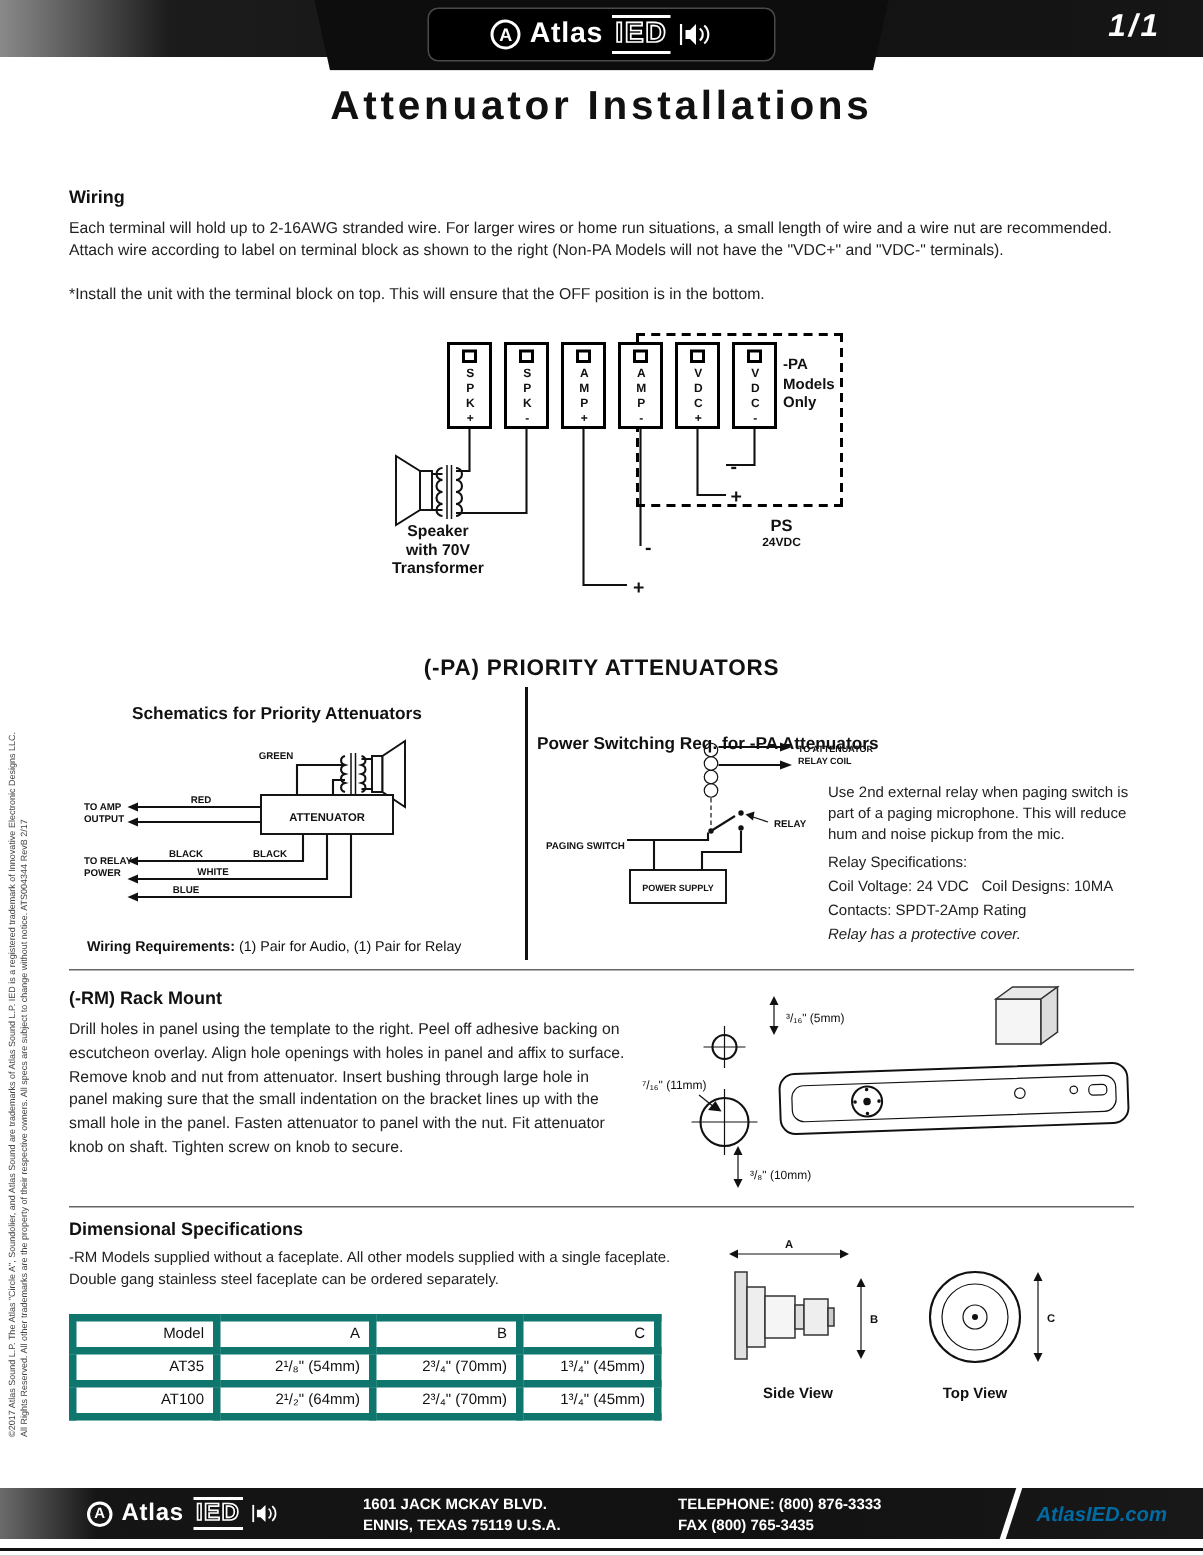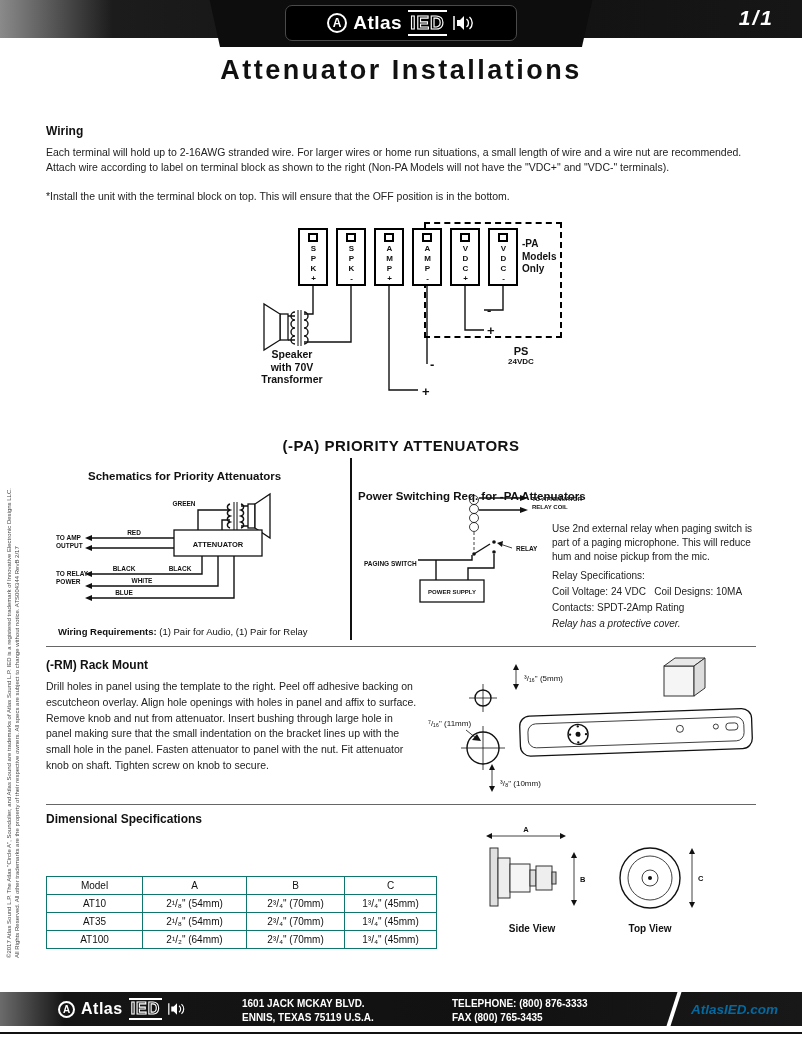--- a/index.html
+++ b/index.html
@@ -64,21 +64,21 @@
   .st8  { font:400 8px  "Liberation Sans","DejaVu Sans",sans-serif; fill:#111; }
   .st10 { font:700 10px "Liberation Sans","DejaVu Sans",sans-serif; fill:#111; }
   .st13 { font:700 13px "Liberation Sans","DejaVu Sans",sans-serif; fill:#111; }
   svg .wire { stroke:#111; stroke-width:1.4; fill:none; }
   svg .thin { stroke:#111; stroke-width:.8; fill:none; }
   svg .shape { stroke:#111; stroke-width:1.3; fill:#fff; }
   svg .fillb { fill:#111; }
 
   
   table.dims { border-collapse:collapse; font-size:10px; }
-  table.dims th, table.dims td { border:1px solid #0f766e; padding:3px 6px; text-align:center; font-weight:400; }
+  table.dims th, table.dims td { border:5px solid #0f766e; padding:3px 6px; text-align:right; font-weight:400; }
   .cw1{width:96px}.cw2{width:104px}.cw3{width:98px}.cw4{width:92px}
 </style>
 </head>
 <body>
 
 <div class="page">
 
   <div class="abs topbar"></div>
   <div class="abs toptab"></div>
   <div class="abs logo logo-plate">
@@ -308,34 +308,29 @@
     <g>
       <rect x="238" y="10" width="30" height="30" fill="#f5f5f5" stroke="#333" stroke-width="1"></rect>
       <polygon points="238,10 249,2 279,2 268,10" fill="#e8e8e8" stroke="#333" stroke-width="1"></polygon>
       <polygon points="268,10 279,2 279,32 268,40" fill="#ddd" stroke="#333" stroke-width="1"></polygon>
     </g>
   </svg>
 
   <div class="abs hr" style="left:46px;top:804px;width:710px"></div>
 
   <div class="abs h2" style="left:46px;top:812px">Dimensional Specifications</div>
+  <div class="abs body-text" style="left:46px;top:832px;width:430px;font-size:10px">-RM Models supplied without a faceplate. All other models supplied with a single faceplate. Double gang stainless steel faceplate can be ordered separately.</div>
 
   <table class="dims abs" style="left:46px;top:876px">
     <tbody>
         <tr>
       <th class="cw1">Model</th>
       <th class="cw2">A</th>
       <th class="cw3">B</th>
       <th class="cw4">C</th>
-    </tr>
-    <tr>
-      <td>AT10</td>
-      <td>2¹/₈" (54mm)</td>
-      <td>2³/₄" (70mm)</td>
-      <td>1³/₄" (45mm)</td>
     </tr>
     <tr>
       <td>AT35</td>
       <td>2¹/₈" (54mm)</td>
       <td>2³/₄" (70mm)</td>
       <td>1³/₄" (45mm)</td>
     </tr>
     <tr>
       <td>AT100</td>
       <td>2¹/₂" (64mm)</td>

